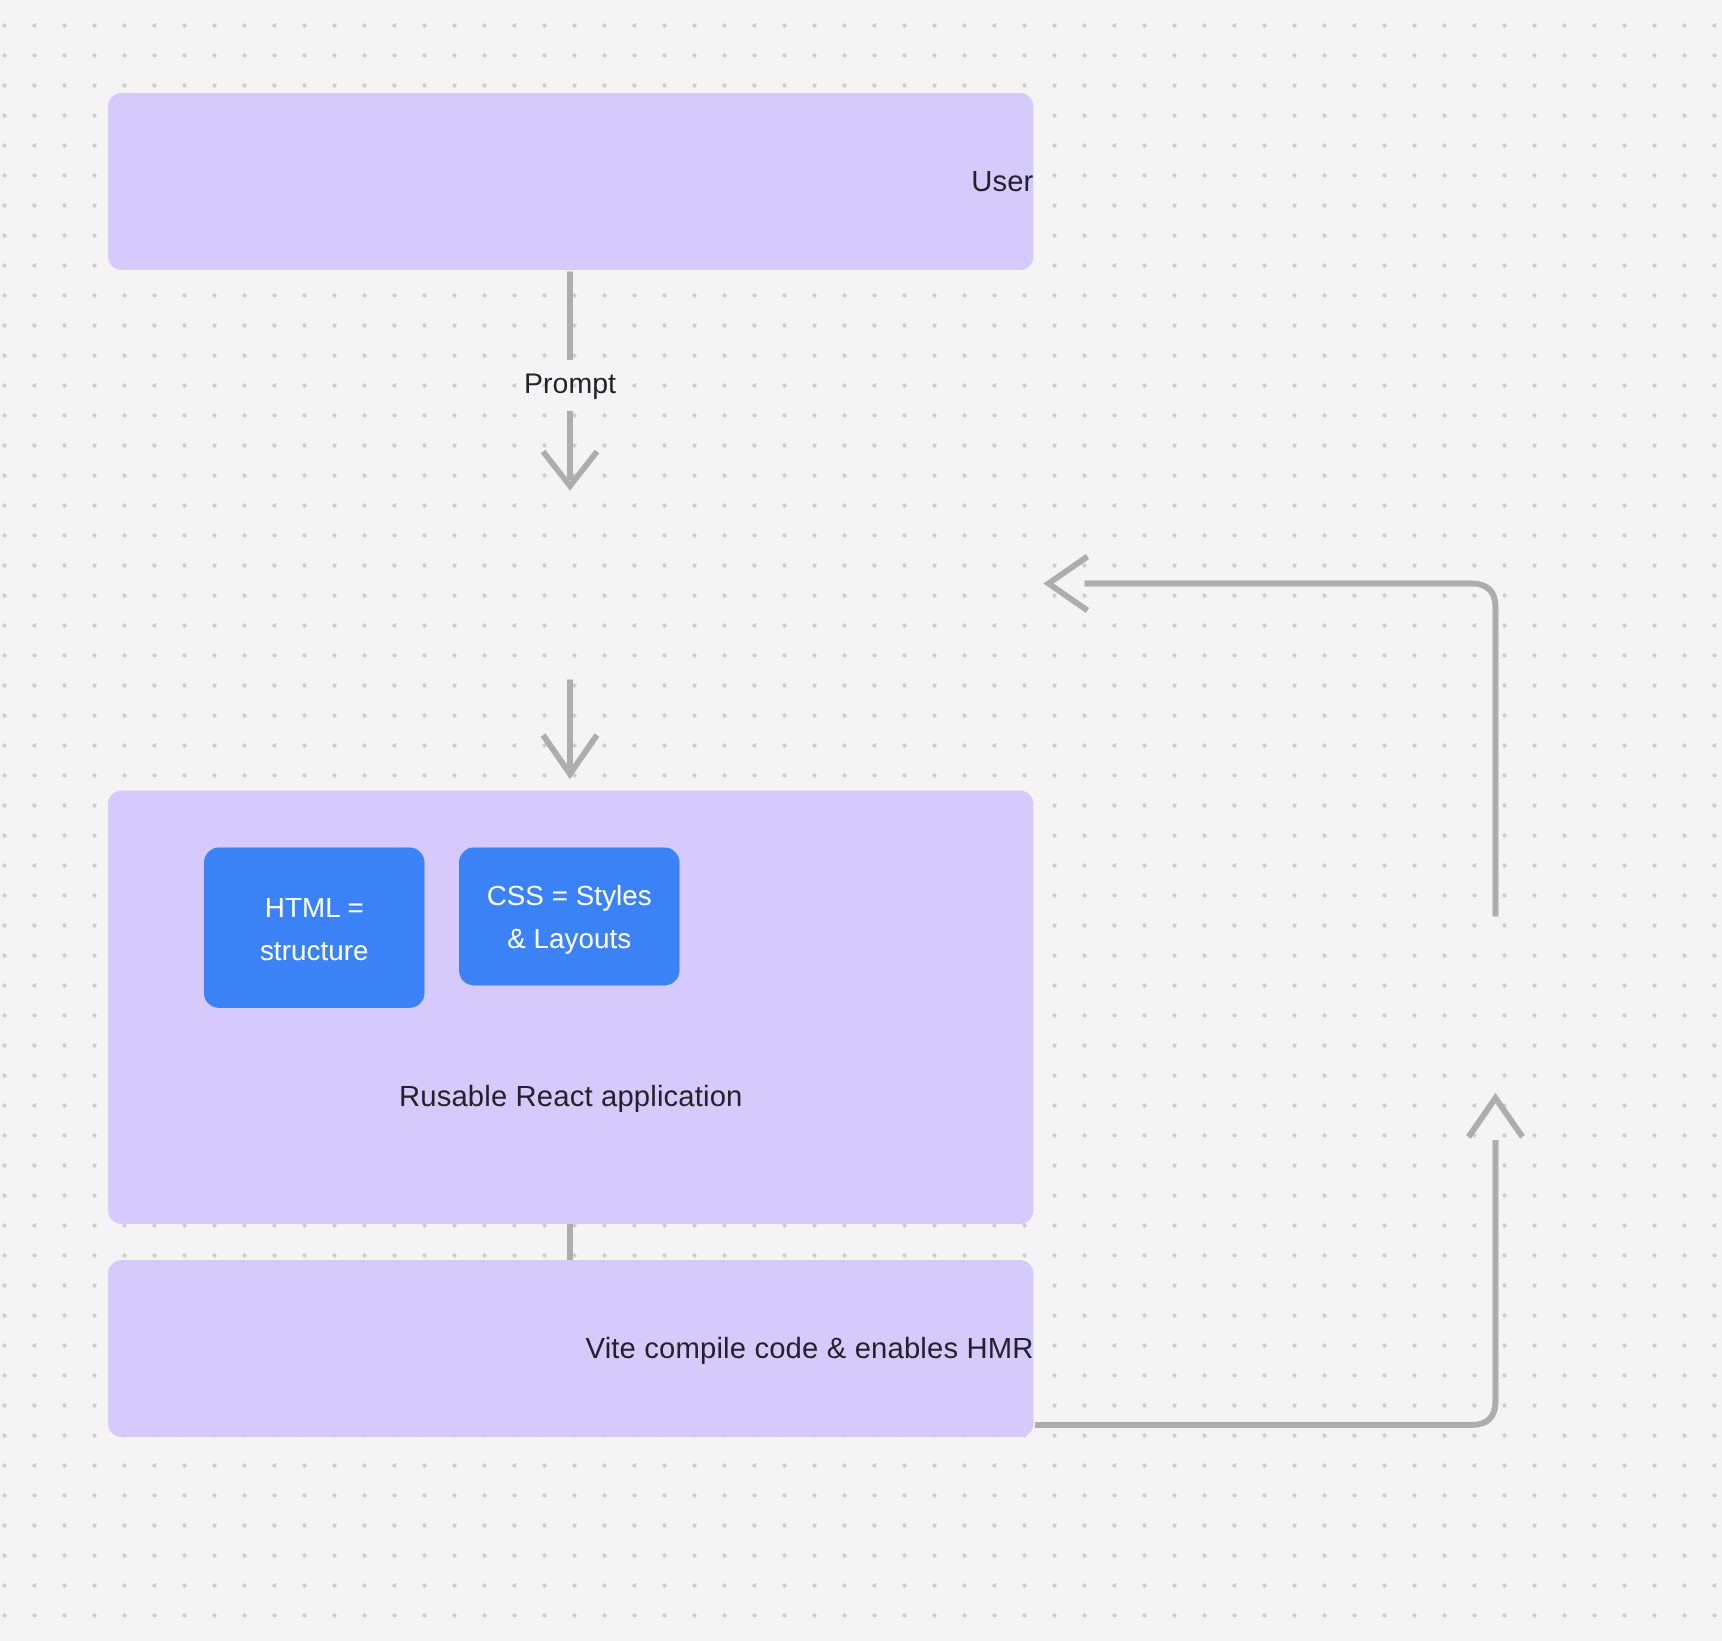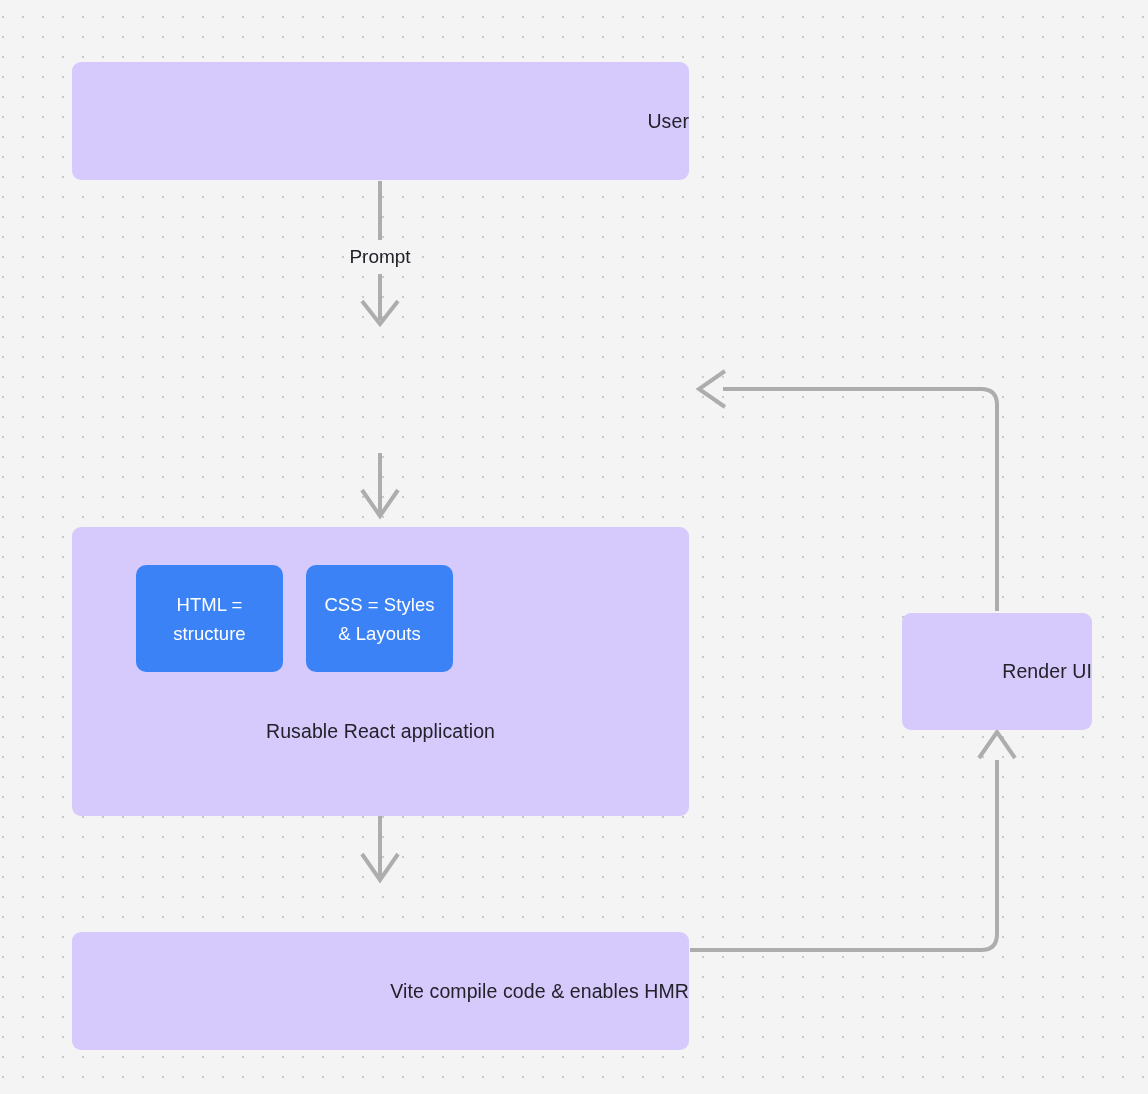--- a/index.html
+++ b/index.html
@@ -136,32 +136,29 @@
 
   <div class="node node-lavender" id="group-box" style="left:72px; top:527px; width:617px; height:289px;">
 
     <div class="node node-purple" style="left:64px; top:38px; width:147px; height:107px;">
       <span>
         <span>HTML =</span><br>
         <span>structure</span>
       </span>
     </div>
 
-    <div class="node node-purple" style="left:234px; top:38px; width:147px; height:107px;">
+    <div class="node node-purple" style="left:234px; top:38px; width:147px; height:92px;">
       <span>
         <span>CSS = Styles</span><br>
         <span>&amp; Layouts</span>
       </span>
     </div>
 
 
     <div class="group-label" style="left:0; top:193px;">Rusable React application</div>
   </div>
 
-  <div class="node node-lavender" style="left:72px; top:932px; width:617px; height:118px;">
+  <div class="node node-lavender" style="left:72px; top:840px; width:617px; height:118px;">
     <span>Vite compile code &amp; enables HMR</span>
   </div>
 
-  <div class="node node-lavender" style="left:902px; top:613px; width:190px; height:117px;">
-    <span>Render UI</span>
-  </div>
 
 </div>
 
 </body></html>

